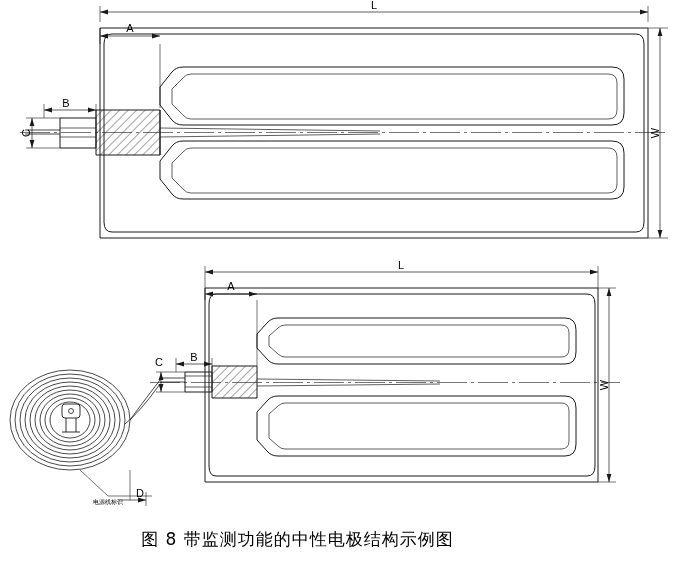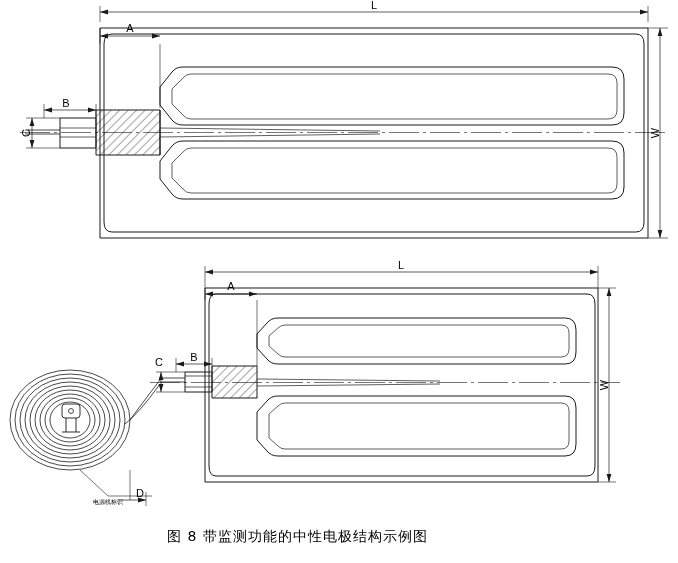--- a/index.html
+++ b/index.html
@@ -2,21 +2,21 @@
 <html><head>
 <meta charset="utf-8">
 <style>
   html,body{margin:0;padding:0;background:#ffffff;}
   body{width:678px;height:563px;position:relative;
        font-family:"Liberation Sans", sans-serif;color:#000;}
   .stage{position:absolute;left:0;top:0;width:678px;height:563px;}
   svg{display:block;}
   .caption{position:absolute;left:0;top:528px;width:595px;text-align:center;
            font-family:"DejaVu Sans","Liberation Sans",sans-serif;
-           font-size:14px;letter-spacing:1px;color:#000;}
+           font-size:17px;letter-spacing:1px;color:#000;}
   .dimlabel{font-family:"Liberation Sans",sans-serif;font-size:11px;fill:#000;}
   .tinylabel{font-family:"DejaVu Sans",sans-serif;font-size:6px;fill:#000;}
 </style>
 </head>
 <body>
 
 <div class="stage">
 <svg width="678" height="563" viewBox="0 0 678 563">
   <defs>
     <pattern id="hatch" width="6" height="6" patternUnits="userSpaceOnUse" patternTransform="rotate(45)">

